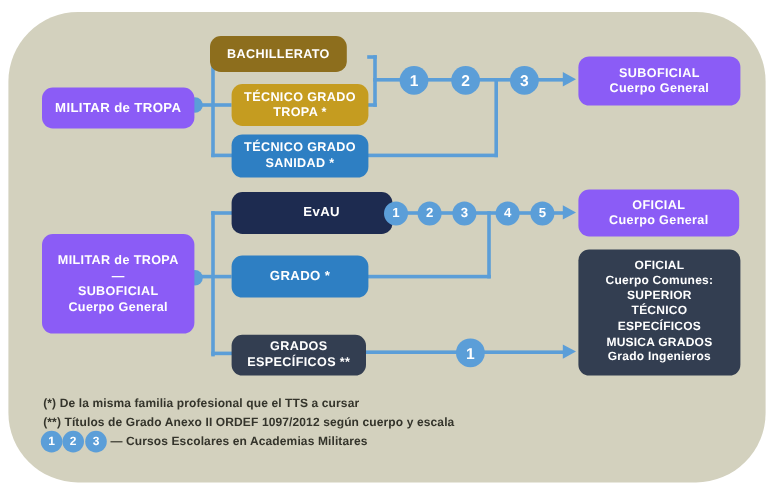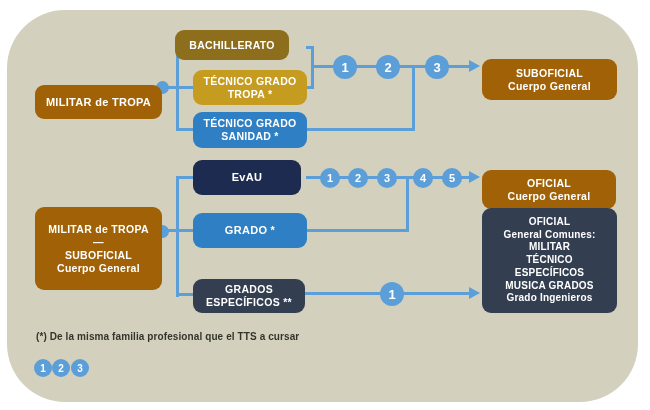--- a/index.html
+++ b/index.html
@@ -9,21 +9,21 @@
   }
   .panel{
     position:absolute;left:7px;top:10px;width:631px;height:392px;
     background:#d3d1be;border-radius:58px;
   }
   .box{
     position:absolute;border-radius:9px;color:#ffffff;
     display:flex;flex-direction:column;align-items:center;justify-content:center;
     text-align:center;font-size:10.5px;line-height:13px;letter-spacing:0.3px;
   }
-  .green{background:#a16207;margin-top:12px;}
+  .green{background:#8b5cf6;}
   .goldD{background:#8d6e1d;}
   .gold{background:#c59c20;}
   .blue{background:#2e7fc3;}
   .navy{background:#1d2b50;}
   .slate{background:#333e51;}
   .line{position:absolute;background:#5b9ed8;}
   .dot{position:absolute;width:13px;height:13px;border-radius:50%;background:#5b9ed8;}
   .circle{
     position:absolute;border-radius:50%;background:#5b9ed8;color:#fff;
     display:flex;align-items:center;justify-content:center;z-index:5;
@@ -117,52 +117,54 @@
     <span>BACHILLERATO</span>
   </div>
   <div class="box gold" style="left:193px;top:70px;width:114px;height:35px;">
     <span>TÉCNICO GRADO</span>
     <span>TROPA *</span>
   </div>
   <div class="box blue" style="left:193px;top:112px;width:114px;height:36px;">
     <span>TÉCNICO GRADO</span>
     <span>SANIDAD *</span>
   </div>
-  <div class="box navy big" style="left:193px;top:160px;width:108px;height:35px;">
+  <div class="box navy big" style="left:193px;top:160px;width:118px;height:35px;padding-left:16px;">
     <span>EvAU</span>
   </div>
   <div class="box blue big" style="left:193px;top:213px;width:114px;height:35px;">
     <span>GRADO *</span>
   </div>
   <div class="box slate" style="left:193px;top:279px;width:112px;height:34px;">
     <span>GRADOS</span>
     <span>ESPECÍFICOS **</span>
   </div>
 
   <div class="box green" style="left:482px;top:47px;width:135px;height:41px;">
     <span>SUBOFICIAL</span>
     <span>Cuerpo General</span>
   </div>
   <div class="box green" style="left:482px;top:158px;width:134px;height:39px;">
     <span>OFICIAL</span>
     <span>Cuerpo General</span>
   </div>
   <div class="box slate comunes" style="left:482px;top:208px;width:135px;height:105px;">
     <span>OFICIAL</span>
-    <span>General Comunes:</span>
-    <span>MILITAR</span>
+    <span>Cuerpo Comunes:</span>
+    <span>SUPERIOR</span>
     <span>TÉCNICO</span>
     <span>ESPECÍFICOS</span>
     <span>MUSICA GRADOS</span>
     <span>Grado Ingenieros</span>
   </div>
 
   <div class="fn" style="left:36px;top:331px;">(*) De la misma familia profesional que el TTS a cursar</div>
+  <div class="fn" style="left:36px;top:347px;">(**) Títulos de Grado Anexo II ORDEF 1097/2012 según cuerpo y escala</div>
   <div class="circle c18" style="left:34px;top:359px;">
       <span>1</span>
     </div>
   <div class="circle c18" style="left:52px;top:359px;">
       <span>2</span>
     </div>
   <div class="circle c18" style="left:71px;top:359px;">
       <span>3</span>
     </div>
+  <div class="fn" style="left:92px;top:363px;">— Cursos Escolares en Academias Militares</div>
 </div>
 
 </body></html>

